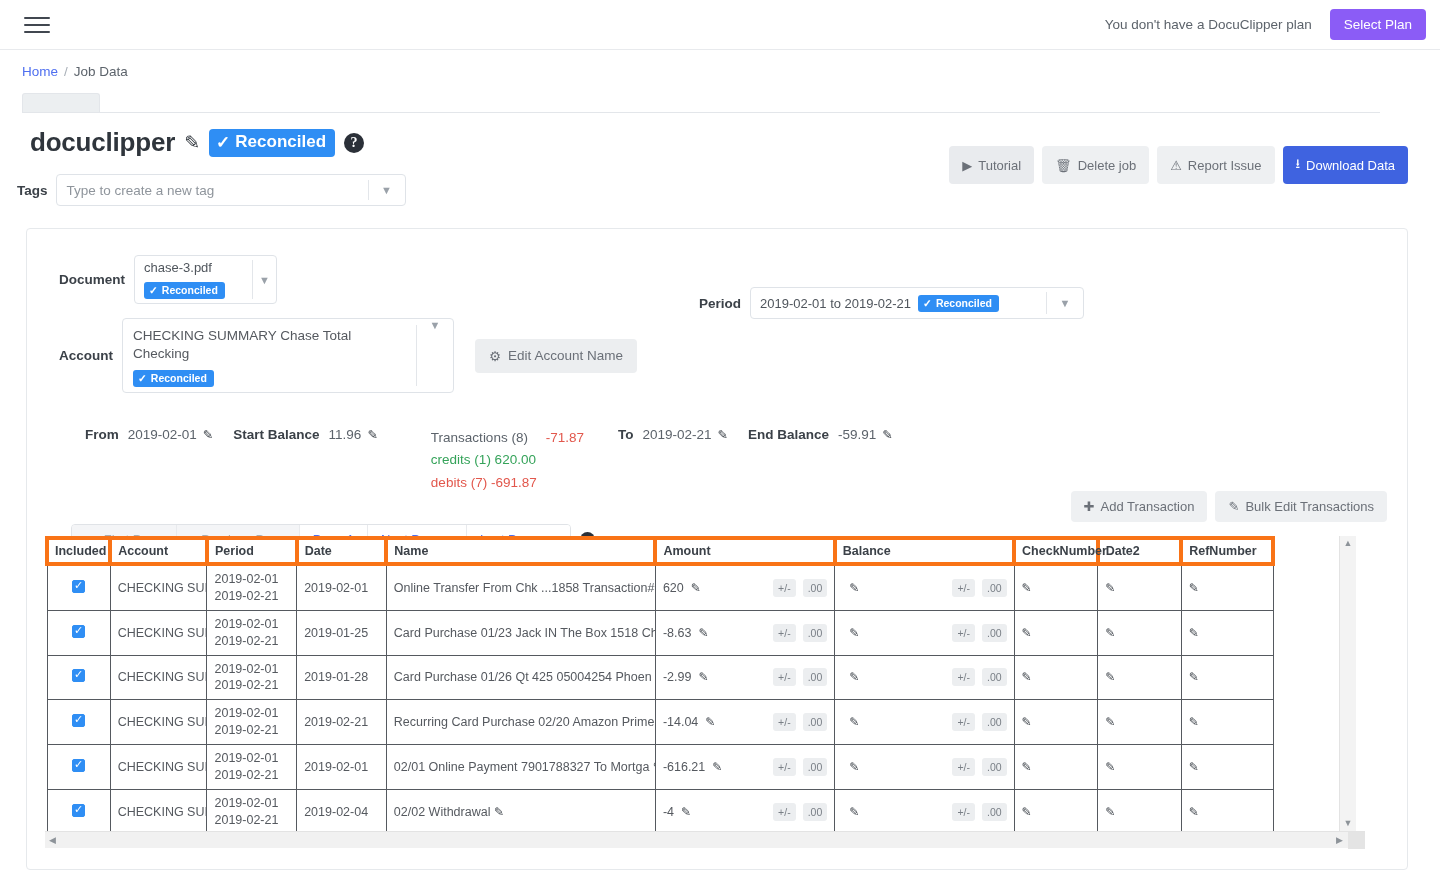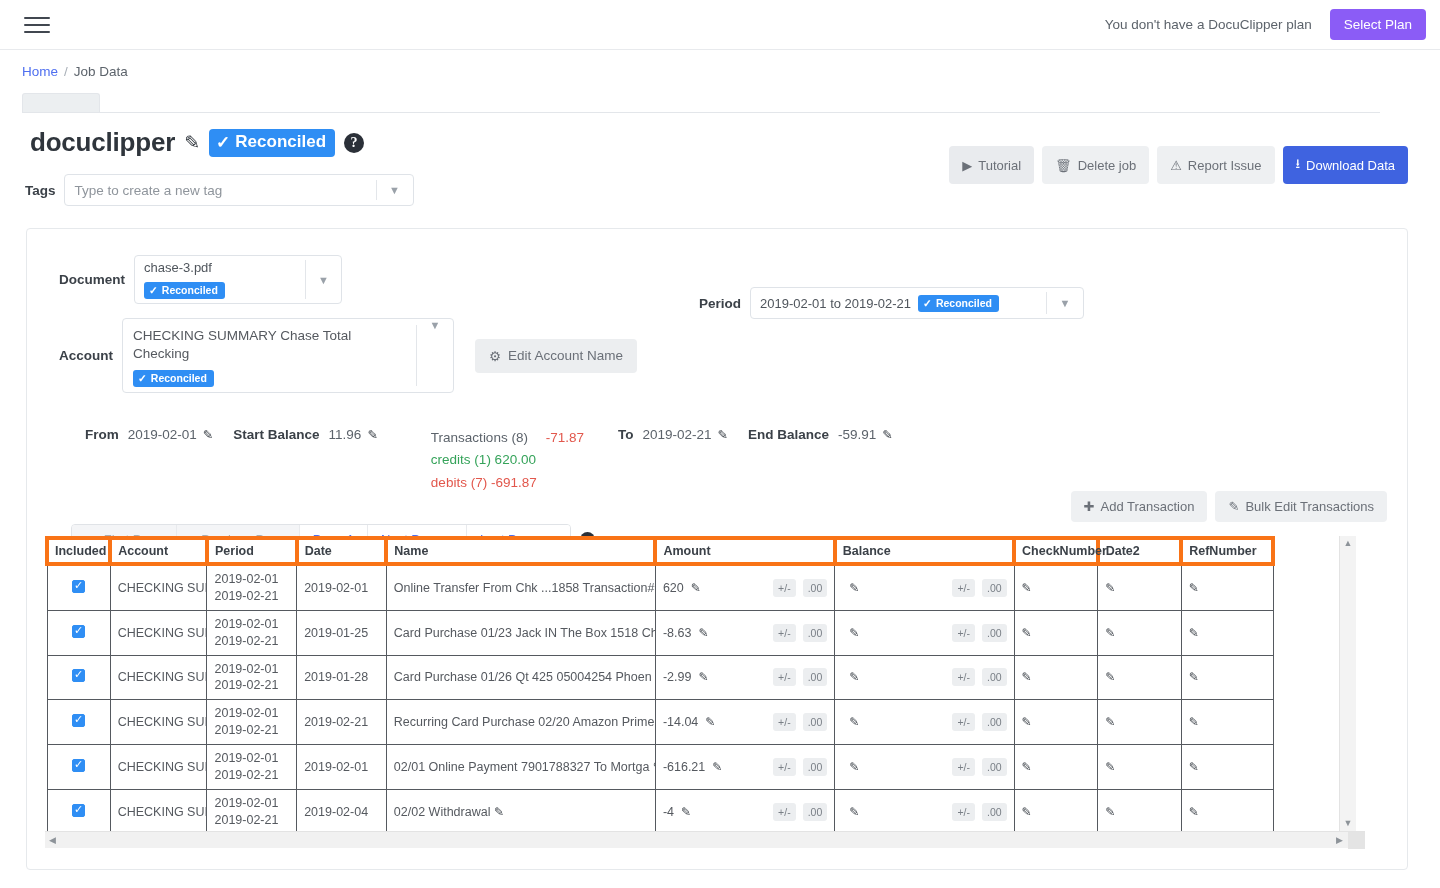--- a/index.html
+++ b/index.html
@@ -95,21 +95,21 @@
   .btn {
     border: none; border-radius: 4px; font-size: 13px;
     padding: 8px 13px; cursor: pointer; background: #e9ebee; color: #6b7078;
     display: inline-flex; align-items: center; gap: 6px;
     font-family: "Liberation Sans", sans-serif;
   }
   .btn.primary { background: #3f63e0; color: #fff; }
   .btn.flat { background: #eef0f2; }
 
   
-  .tags-row { display: flex; align-items: center; gap: 8px; padding: 16px 0 0 25px; }
+  .tags-row { display: flex; align-items: center; gap: 8px; padding: 16px 0 0 17px; }
   .tags-label { font-size: 13.5px; font-weight: 700; color: #3b4148; }
   .tags-input {
     width: 350px; height: 32px; border: 1px solid #dfe3e8; border-radius: 4px;
     background: #fff; display: flex; align-items: center;
   }
   .tags-input .ph { flex: 1; padding-left: 10px; font-size: 13.5px; color: #8f959c; }
   .tags-input .divider { width: 1px; height: 20px; background: #e3e6ea; }
   .caret { width: 36px; text-align: center; color: #9aa1a9; font-size: 11px; cursor: pointer; }
 
   
@@ -331,21 +331,21 @@
     <span class="ph">Type to create a new tag</span>
     <span class="divider"></span>
     <span class="caret">▼</span>
   </div>
 </div>
 
 <div class="card">
 
   <div class="field-row doc-row">
     <span class="field-label">Document</span>
-    <div class="sel-box" style="width:208px;">
+    <div class="sel-box" style="width:143px;">
       <span class="val">
         <span>chase-3.pdf</span>
         <span class="badge-reconciled small">
           <span>✓</span>
           <span>Reconciled</span>
         </span>
       </span>
       <span class="divider"></span>
       <span class="caret">▼</span>
     </div>

